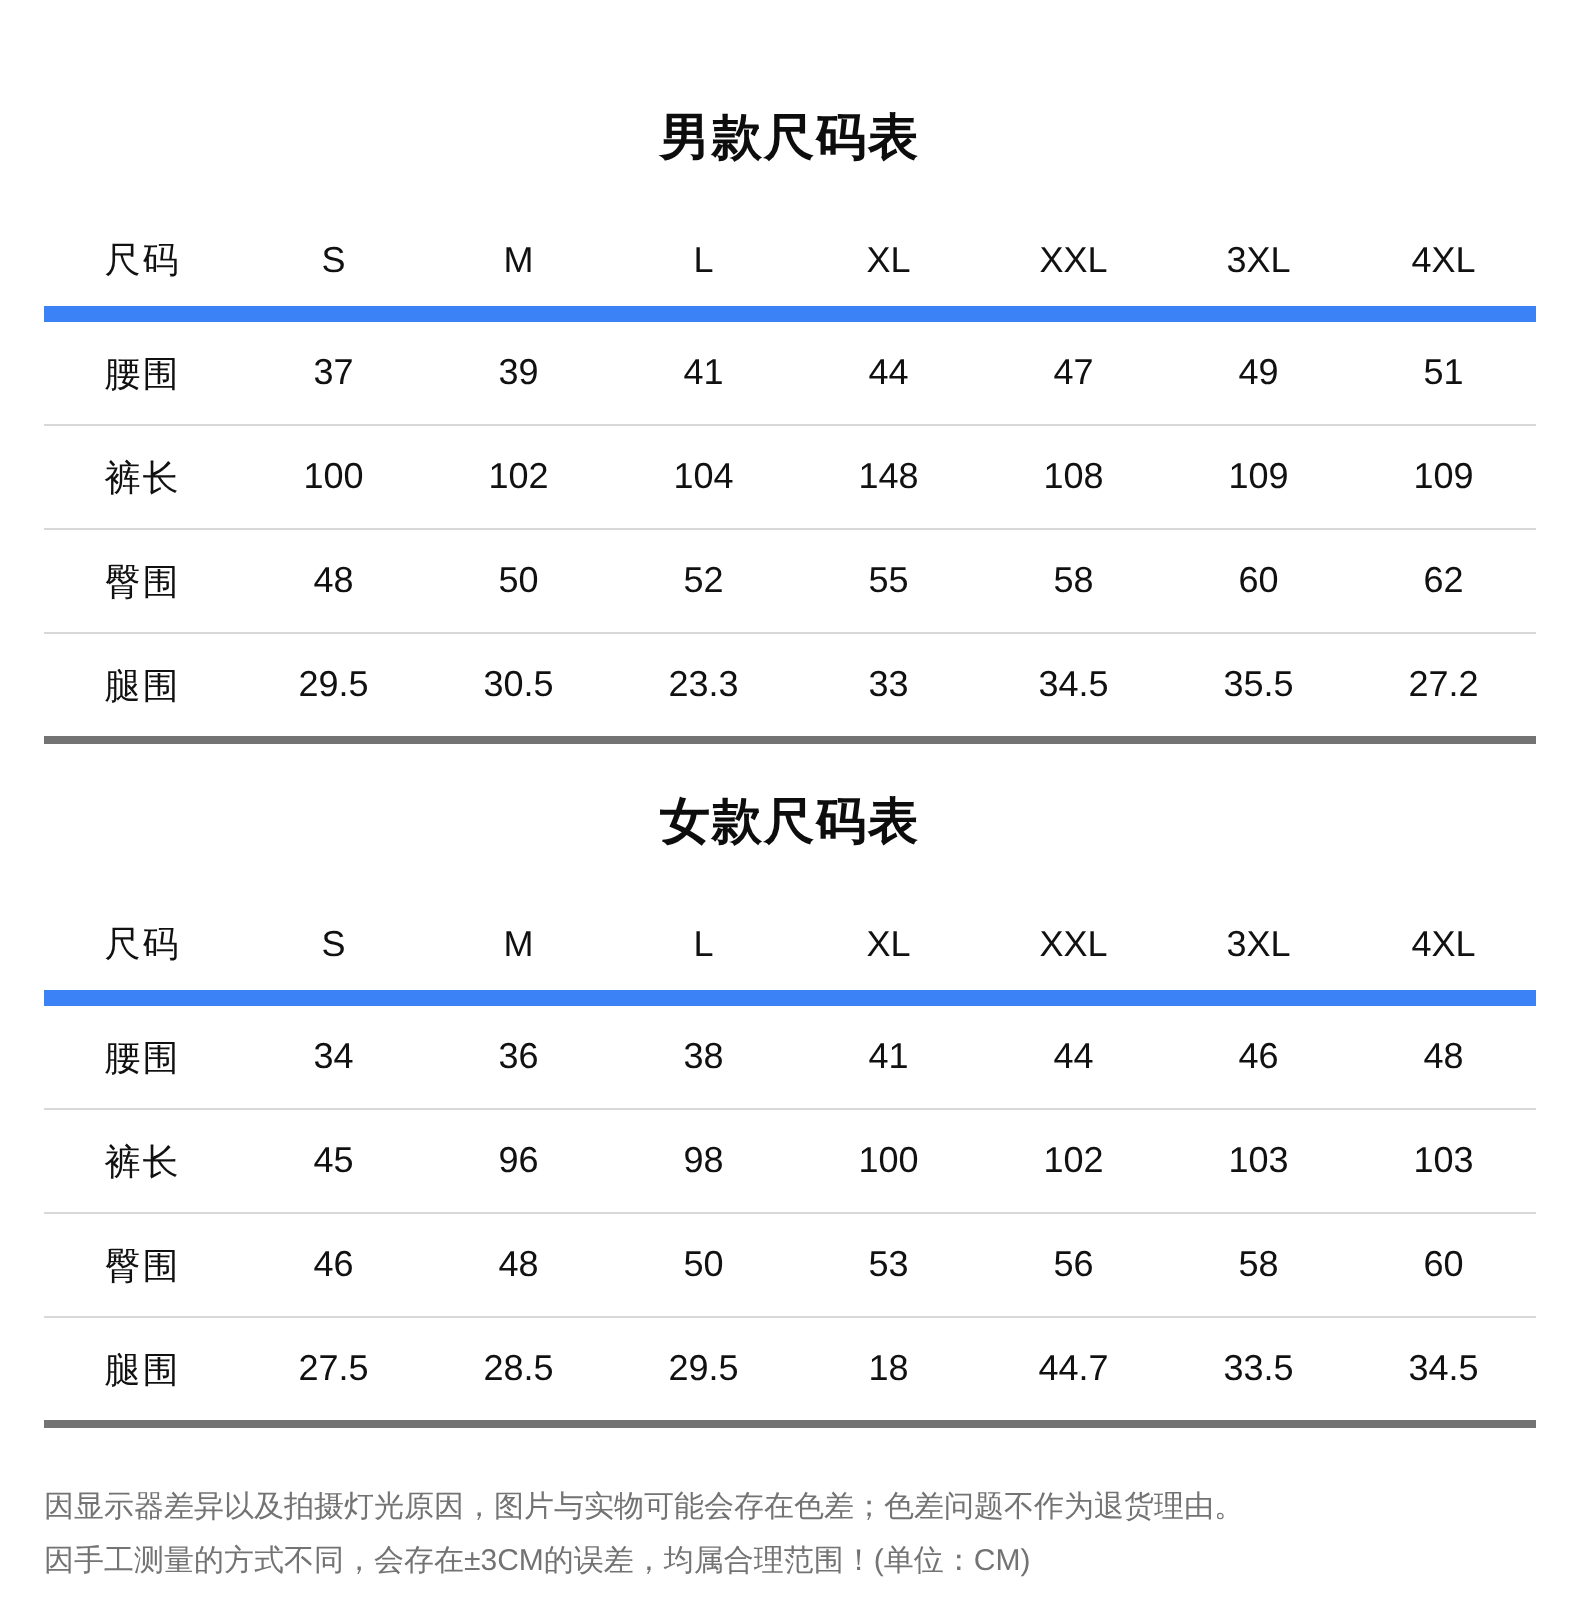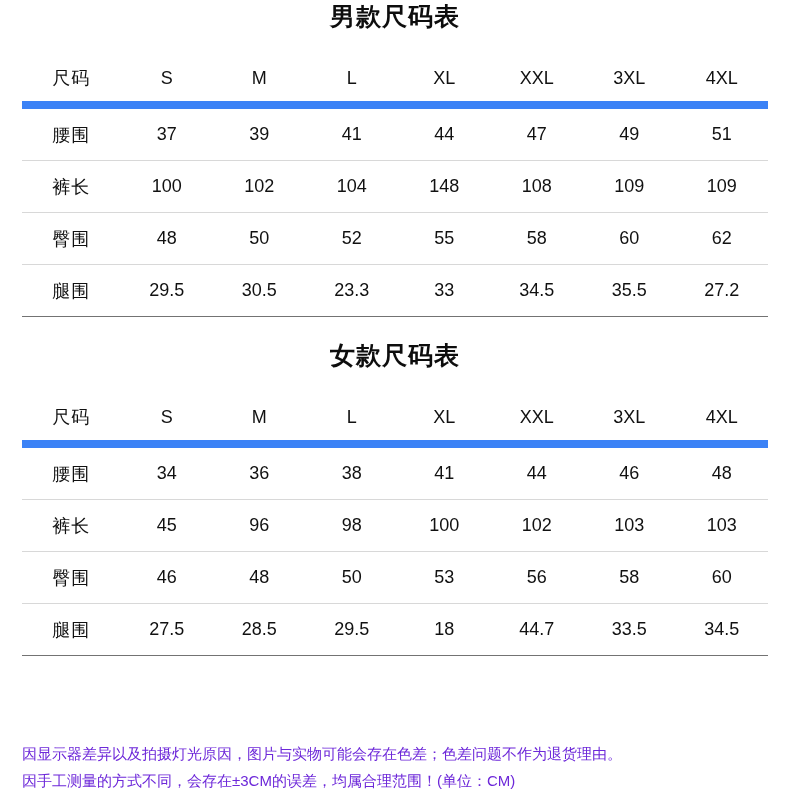--- a/index.html
+++ b/index.html
@@ -25,20 +25,21 @@
     width: 100%;
   }
   .section-title {
     text-align: center;
     font-size: 25px;
     font-weight: bold;
     letter-spacing: 1px;
     color: #0d0d0d;
   }
   .title-men {
+    padding-top: 52px;
     padding-bottom: 22px;
     font-family: Liberation Serif, serif;
   }
   .title-women {
     padding-top: 22px;
     padding-bottom: 22px;
   }
   table.size-table {
     width: 100%;
     border-collapse: collapse;
@@ -51,39 +52,39 @@
     height: 51px;
     vertical-align: middle;
     border-bottom: 1px solid #d8d8d8;
     padding: 0;
   }
   table.size-table tr.head-row td {
     border-bottom: 8px solid #3b82f6;
     height: 46px;
   }
   table.size-table tr:last-child td {
-    border-bottom: 1px solid #737373;
+    border-bottom: 4px solid #737373;
   }
   table.size-table td.rowlabel {
     font-size: 18px;
     letter-spacing: 1px;
   }
   table.size-table tr.head-row td.rowlabel {
     font-size: 18px;
   }
   col.c0 { width: 13.2%; }
   col.cx { width: 12.4%; }
   .footnote {
     position: absolute;
     left: 22px;
     right: 22px;
     bottom: 14px;
     font-size: 15px;
     line-height: 27px;
-    color: #6d28d9;
+    color: #737373;
   }
   .footnote div {
     white-space: nowrap;
   }
 </style>
 </head>
 <body>
 
 <div class="page">
 

